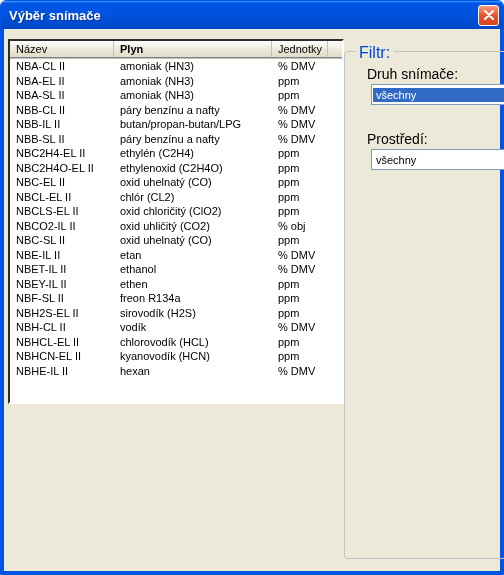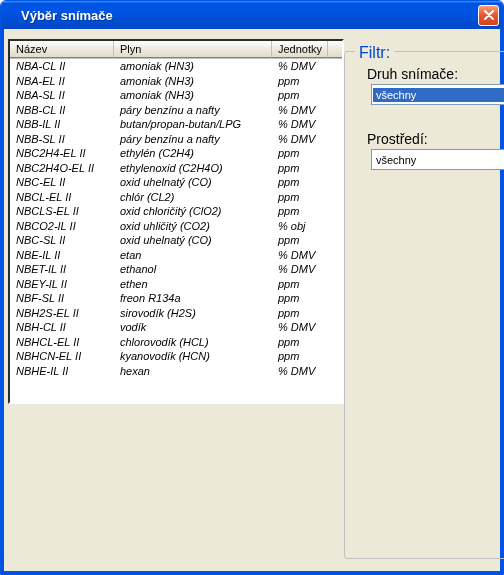--- a/index.html
+++ b/index.html
@@ -21,21 +21,21 @@
     display: flex;
     flex-direction: column;
     background: #ece9d8;
   }
   .titlebar {
     height: 28px;
     background: linear-gradient(to bottom, #3b9cff 0%, #0054e3 8%, #0054e3 40%, #0050da 55%, #0048c8 100%);
     border-radius: 5px 5px 0 0;
     display: flex;
     align-items: center;
-    padding: 0 4px 0 20px;
+    padding: 0 4px 0 8px;
     color: #fff;
   }
   .titletext {
     flex: 1;
     font-weight: bold;
     font-size: 13px;
     text-shadow: 1px 1px 1px rgba(0,0,0,0.3);
   }
   .closebtn {
     width: 21px;
@@ -79,28 +79,27 @@
     border-right: 1px solid #c0c0c0;
     border-bottom: 1px solid #808080;
     background: linear-gradient(to bottom,#fefefe,#eae7d8 60%,#e1ddca);
     padding: 2px 6px;
     font-size: 11px;
     overflow: hidden;
     white-space: nowrap;
     cursor: pointer;
   }
   .lv-header-cell.c1 { width: 104px; }
-  .lv-header-cell.c2 { width: 158px; }
+  .lv-header-cell.c2 { width: 158px; font-weight: bold; }
   .lv-header-cell.c3 { width: 56px; flex:0 0 56px;}
   .lv-header-cell.cfill { flex: 1; border-right:none;}
   .lv-body {
     flex: 1;
     overflow-y: scroll;
     overflow-x: hidden;
-    font-style: italic;
   }
   .lv-body::-webkit-scrollbar { width: 16px; }
   .lv-body::-webkit-scrollbar-track { background: #f0ecdf; border-left:1px solid #ece9d8;}
   .lv-body::-webkit-scrollbar-thumb { background: #c8d5ef; border:1px solid #9db6e4; border-radius:2px; min-height:40px;}
   .lv-body::-webkit-scrollbar-button { background:#cddaf1; border:1px solid #9db6e4; height:16px;}
   .lv-row { display: flex; height: 14.5px; white-space: nowrap; }
   .lv-cell { padding: 0 6px; font-size: 11px; overflow: hidden; line-height:14.5px;}
   .lv-cell.c1 { width: 104px; }
   .lv-cell.c2 { width: 158px; }
   .lv-cell.c3 { width: 70px; }

